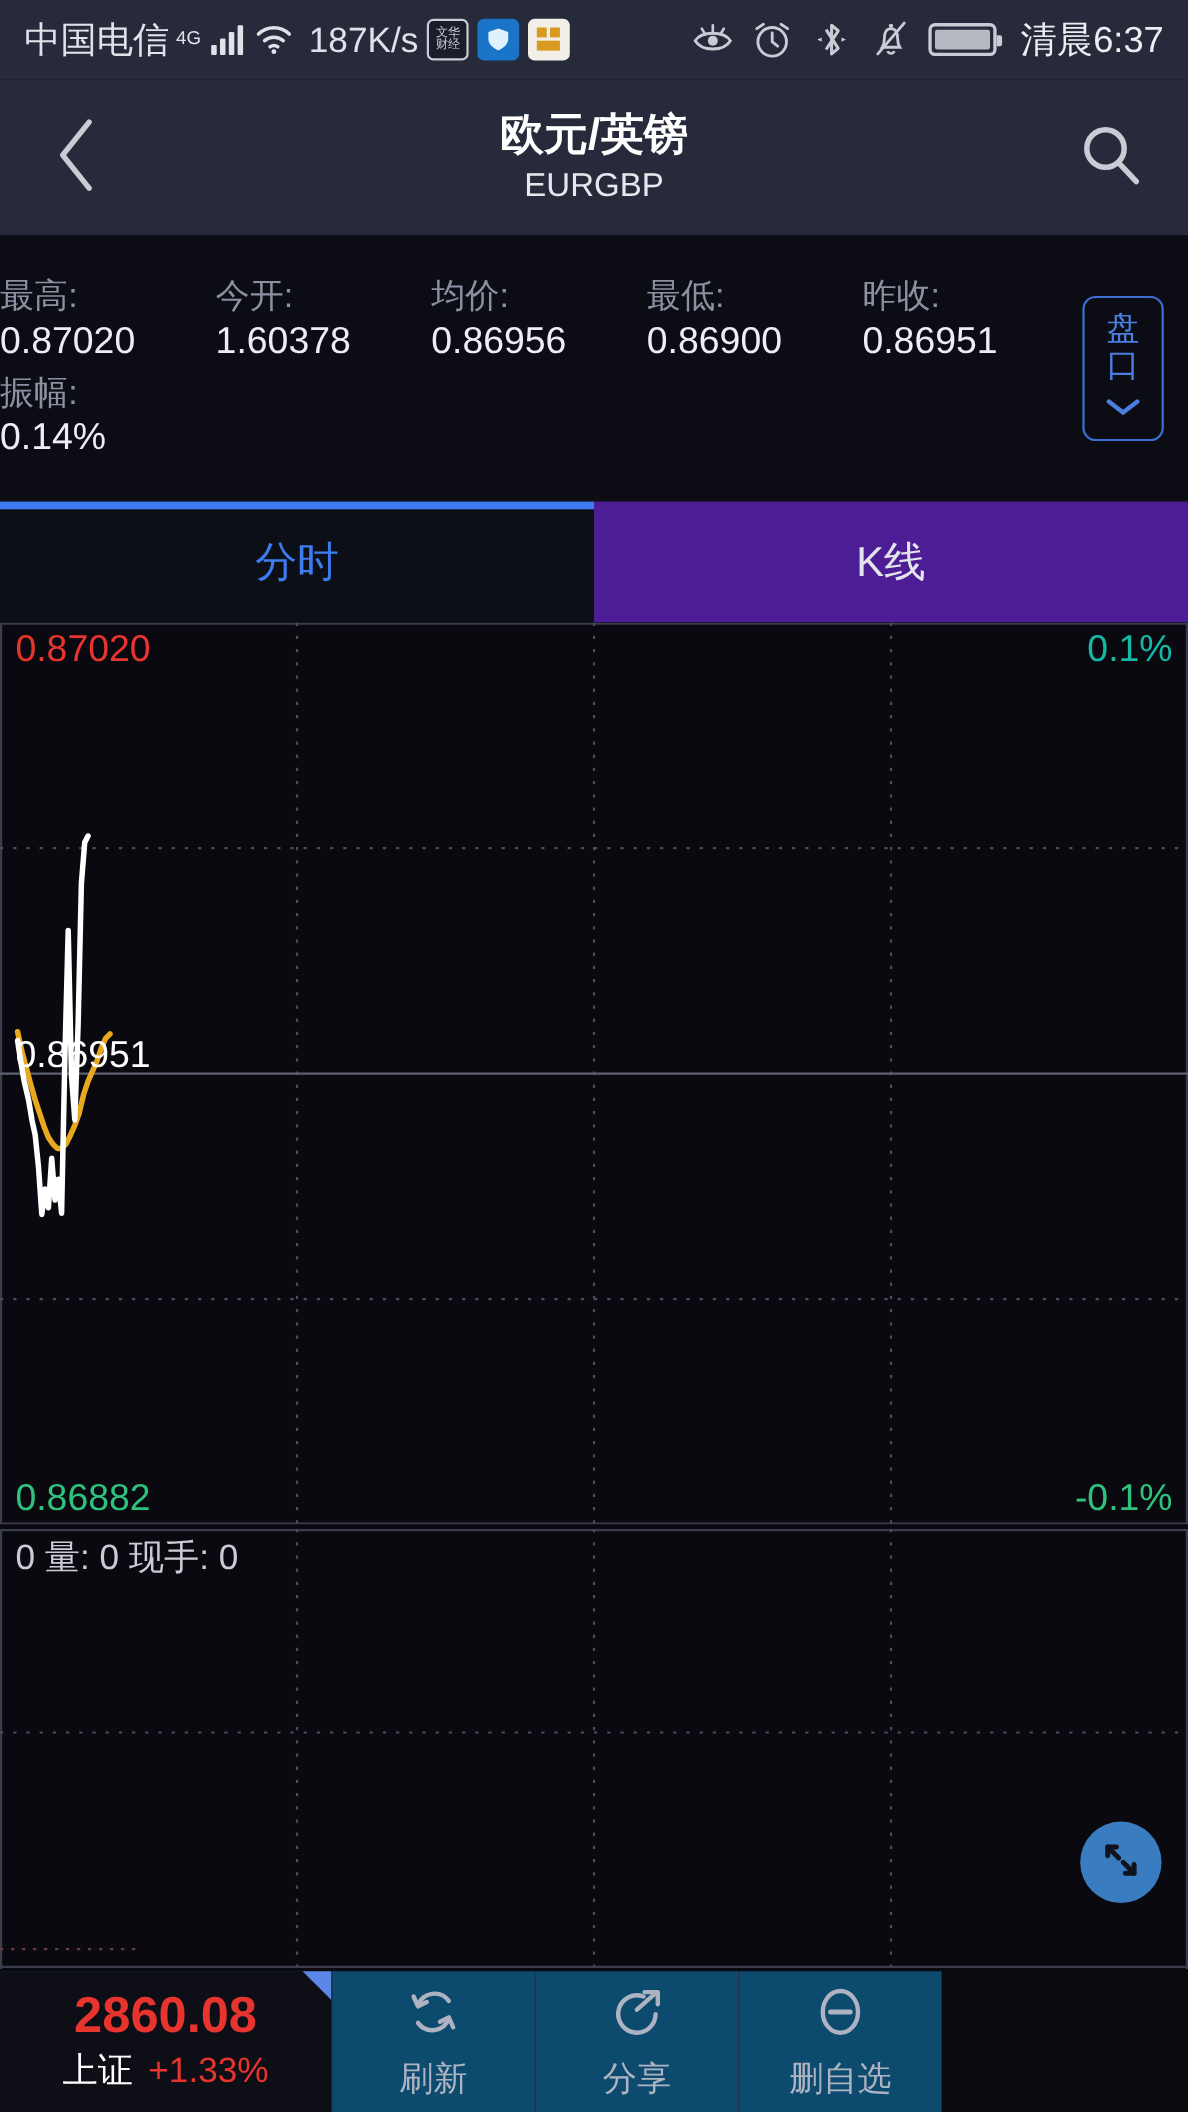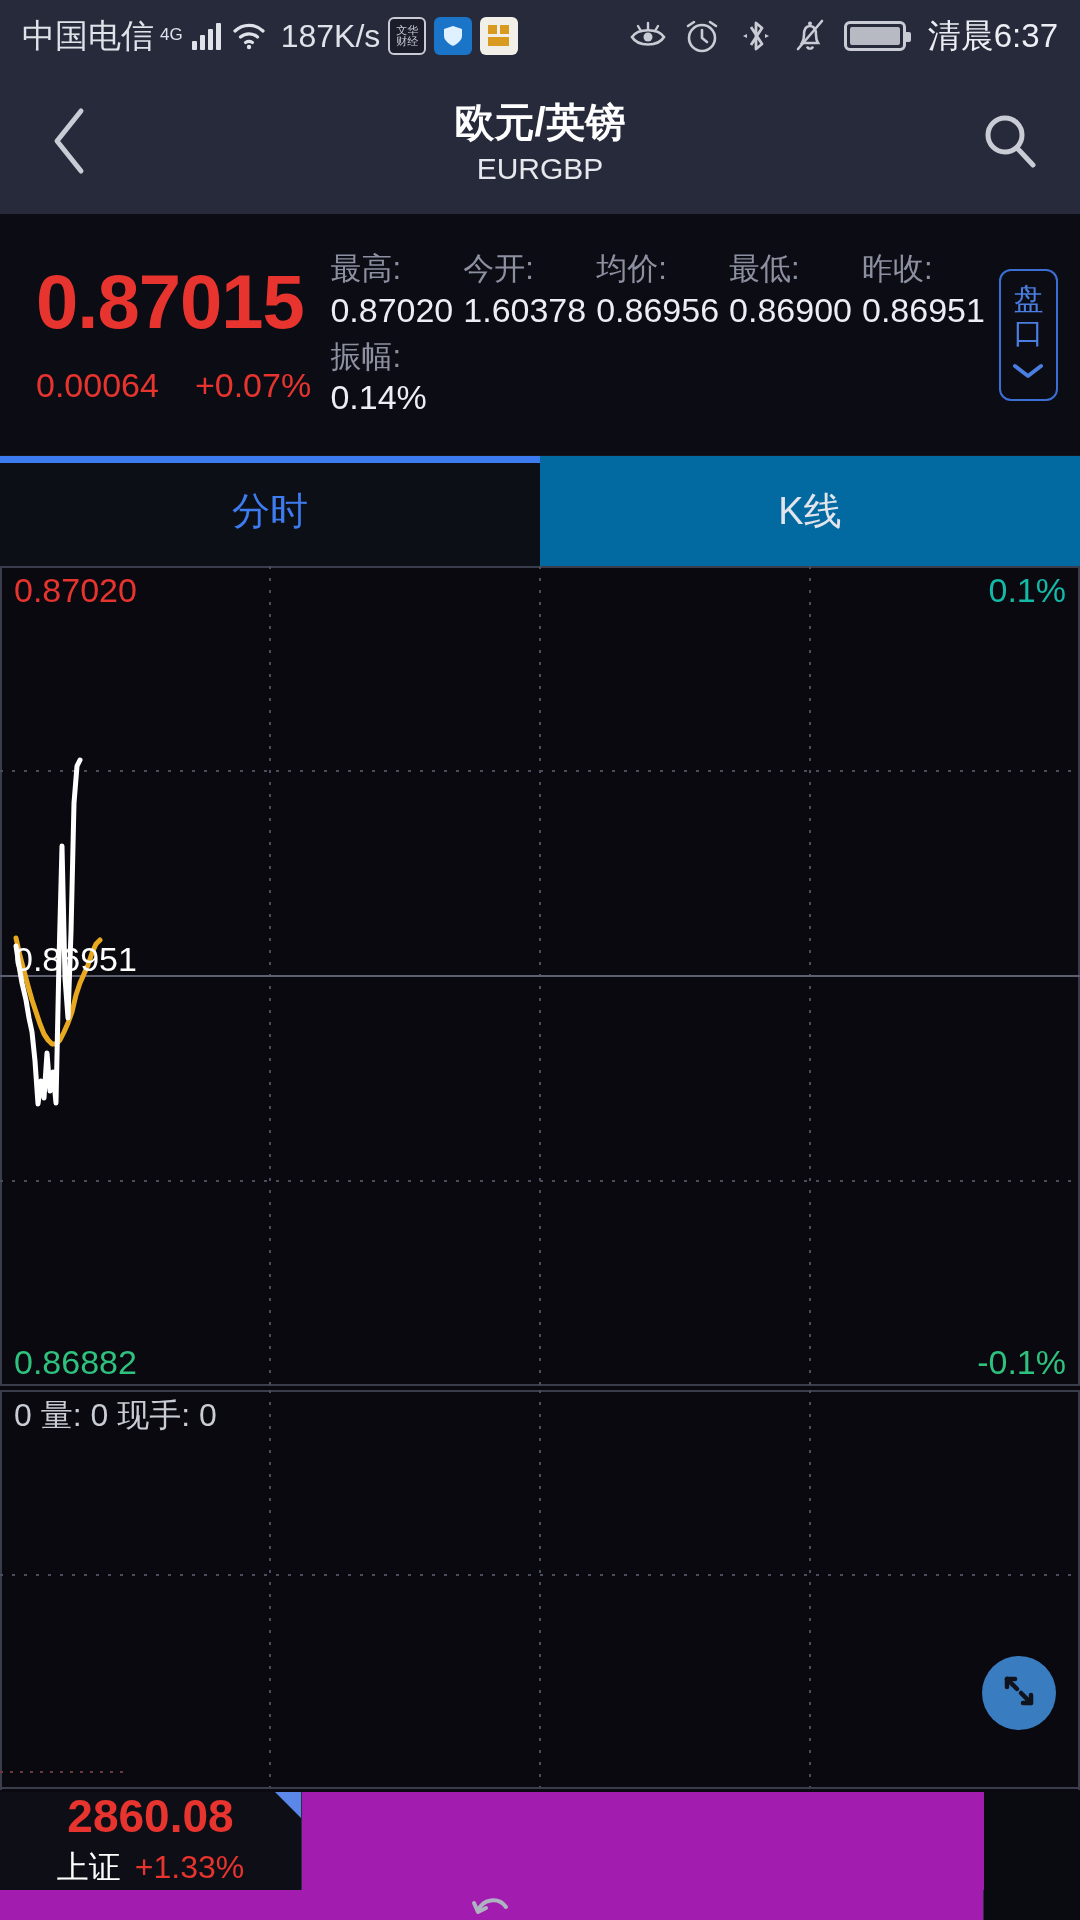--- a/index.html
+++ b/index.html
@@ -76,43 +76,43 @@
     color:#4a7ee0; font-size:30px; line-height:1.05; gap:2px;
   }
   .pankou .chev{ margin-top:4px; }
 
   
   .tabs{ position:absolute; top:456px; left:0; width:1080px; height:110px; display:flex;}
   .tab{ flex:1; display:flex; align-items:center; justify-content:center;
         font-size:38px; position:relative; }
   .tab.active{ background:#0d0f17; color:#3d7cf0; }
   .tab.active:before{ content:""; position:absolute; top:0; left:0; right:0; height:7px; background:#3d7cf0;}
-  .tab.inactive{ background:#0369a1; color:#e3e5ec; }
+  .tab.inactive{ background:#4c1d95; color:#e3e5ec; }
 
   
   .chart-area{ position:absolute; top:566px; left:0; width:1080px; height:1226px; background:#09090f;}
   .price-chart{ position:absolute; top:0; left:0; width:1080px; height:820px;}
   .vol-chart{ position:absolute; top:824px; left:0; width:1080px; height:400px;}
   .chart-svg{ display:block; width:100%; height:100%;}
   .lbl{ position:absolute; font-size:34px; white-space:nowrap; }
   .lbl-tl{ top:5px; left:14px; color:#e8342f;}
   .lbl-tr{ top:5px; right:14px; color:#14b8a6;}
   .lbl-bl{ bottom:4px; left:14px; color:#2ec27e;}
   .lbl-br{ bottom:4px; right:14px; color:#2ec27e;}
   .lbl-mid{ top:374px; left:14px; color:#ffffff;}
   .vol-info{ position:absolute; top:4px; left:14px; font-size:32px; color:#c9ccd4; white-space:nowrap;}
   .fullscreen-btn{
     position:absolute; right:24px; bottom:62px; width:74px; height:74px; border-radius:50%;
     background:#3a7cc0; display:flex; align-items:center; justify-content:center;
   }
 
   
   .bottombar{
-    position:absolute; bottom:0; left:0; width:984px; height:128px;
-    background:#a21caf; display:flex;flex-direction:column;
+    position:absolute; bottom:0; left:0; width:856px; height:128px;
+    background:#0c4a6e; display:flex;
   }
   .bb-index{ width:302px; position:relative; display:flex; flex-direction:column;
              align-items:center; justify-content:center; background:#0e0f16;
              border-right:1px solid #2a2f42;}
   .bb-index .big{ font-size:46px; color:#e8342f; font-weight:bold; line-height:1.05;}
   .bb-index .row{ display:flex; align-items:baseline; gap:14px; margin-top:6px;}
   .bb-index .nm{ font-size:32px; color:#ffffff;}
   .bb-index .pc{ font-size:32px; color:#e8342f;}
   .corner-tri{ position:absolute; top:0; right:0; width:0;height:0;
                border-top:26px solid #5b87e8; border-left:26px solid transparent;}
@@ -211,27 +211,20 @@
       <span>
         <svg width="62" height="62" viewBox="0 0 62 62">
           <circle cx="26" cy="25" r="17" stroke="#c9ccd4" stroke-width="5" fill="none"></circle>
           <path d="M38 38 L54 55" stroke="#c9ccd4" stroke-width="5" fill="none" stroke-linecap="round"></path>
         </svg>
       </span>
     </div>
   </div>
 
   <div class="quote">
-    <div class="q-left">
-      <div class="q-price">0.87015</div>
-      <div class="q-sub">
-        <span>0.00064</span>
-        <span>+0.07%</span>
-      </div>
-    </div>
     <div class="q-grid">
       <div class="q-cell">
         <div class="k">最高:</div>
         <div class="v">0.87020</div>
       </div>
       <div class="q-cell">
         <div class="k">今开:</div>
         <div class="v">1.60378</div>
       </div>
       <div class="q-cell">

